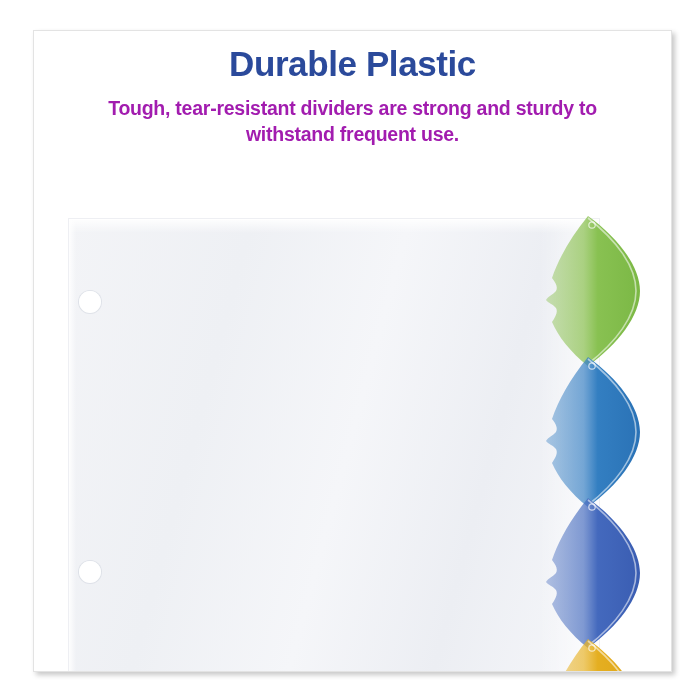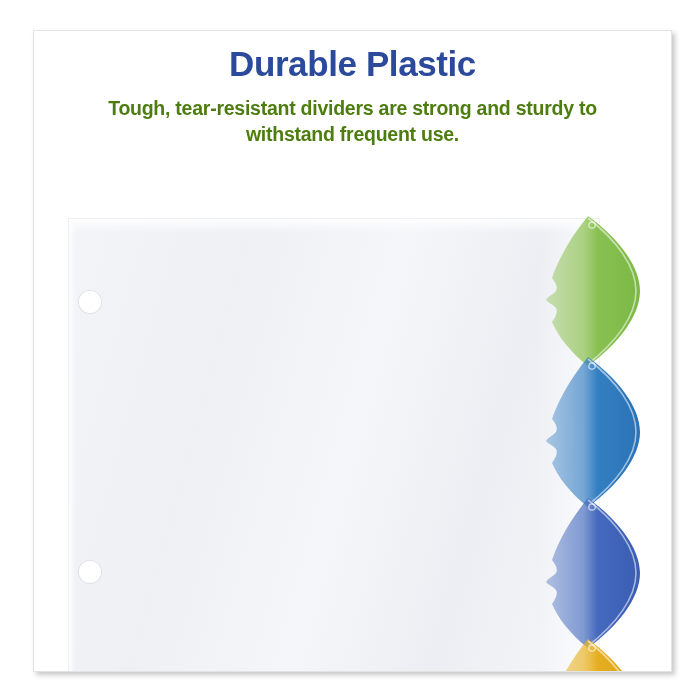--- a/index.html
+++ b/index.html
@@ -50,21 +50,21 @@
     color: #2b4a9b;
     line-height: 1.1;
   }
 
   .subhead {
     margin: 11px auto 0 auto;
     width: 560px;
     font-family: "Liberation Sans", sans-serif;
     font-size: 19.5px;
     font-weight: 700;
-    color: #4d7c0f;
+    color: #a21caf;
     line-height: 1.35;
     letter-spacing: -0.25px;
   }
 
   
   .photo-area {
     position: absolute;
     left: 0;
     top: 150px;
     width: 637px;

